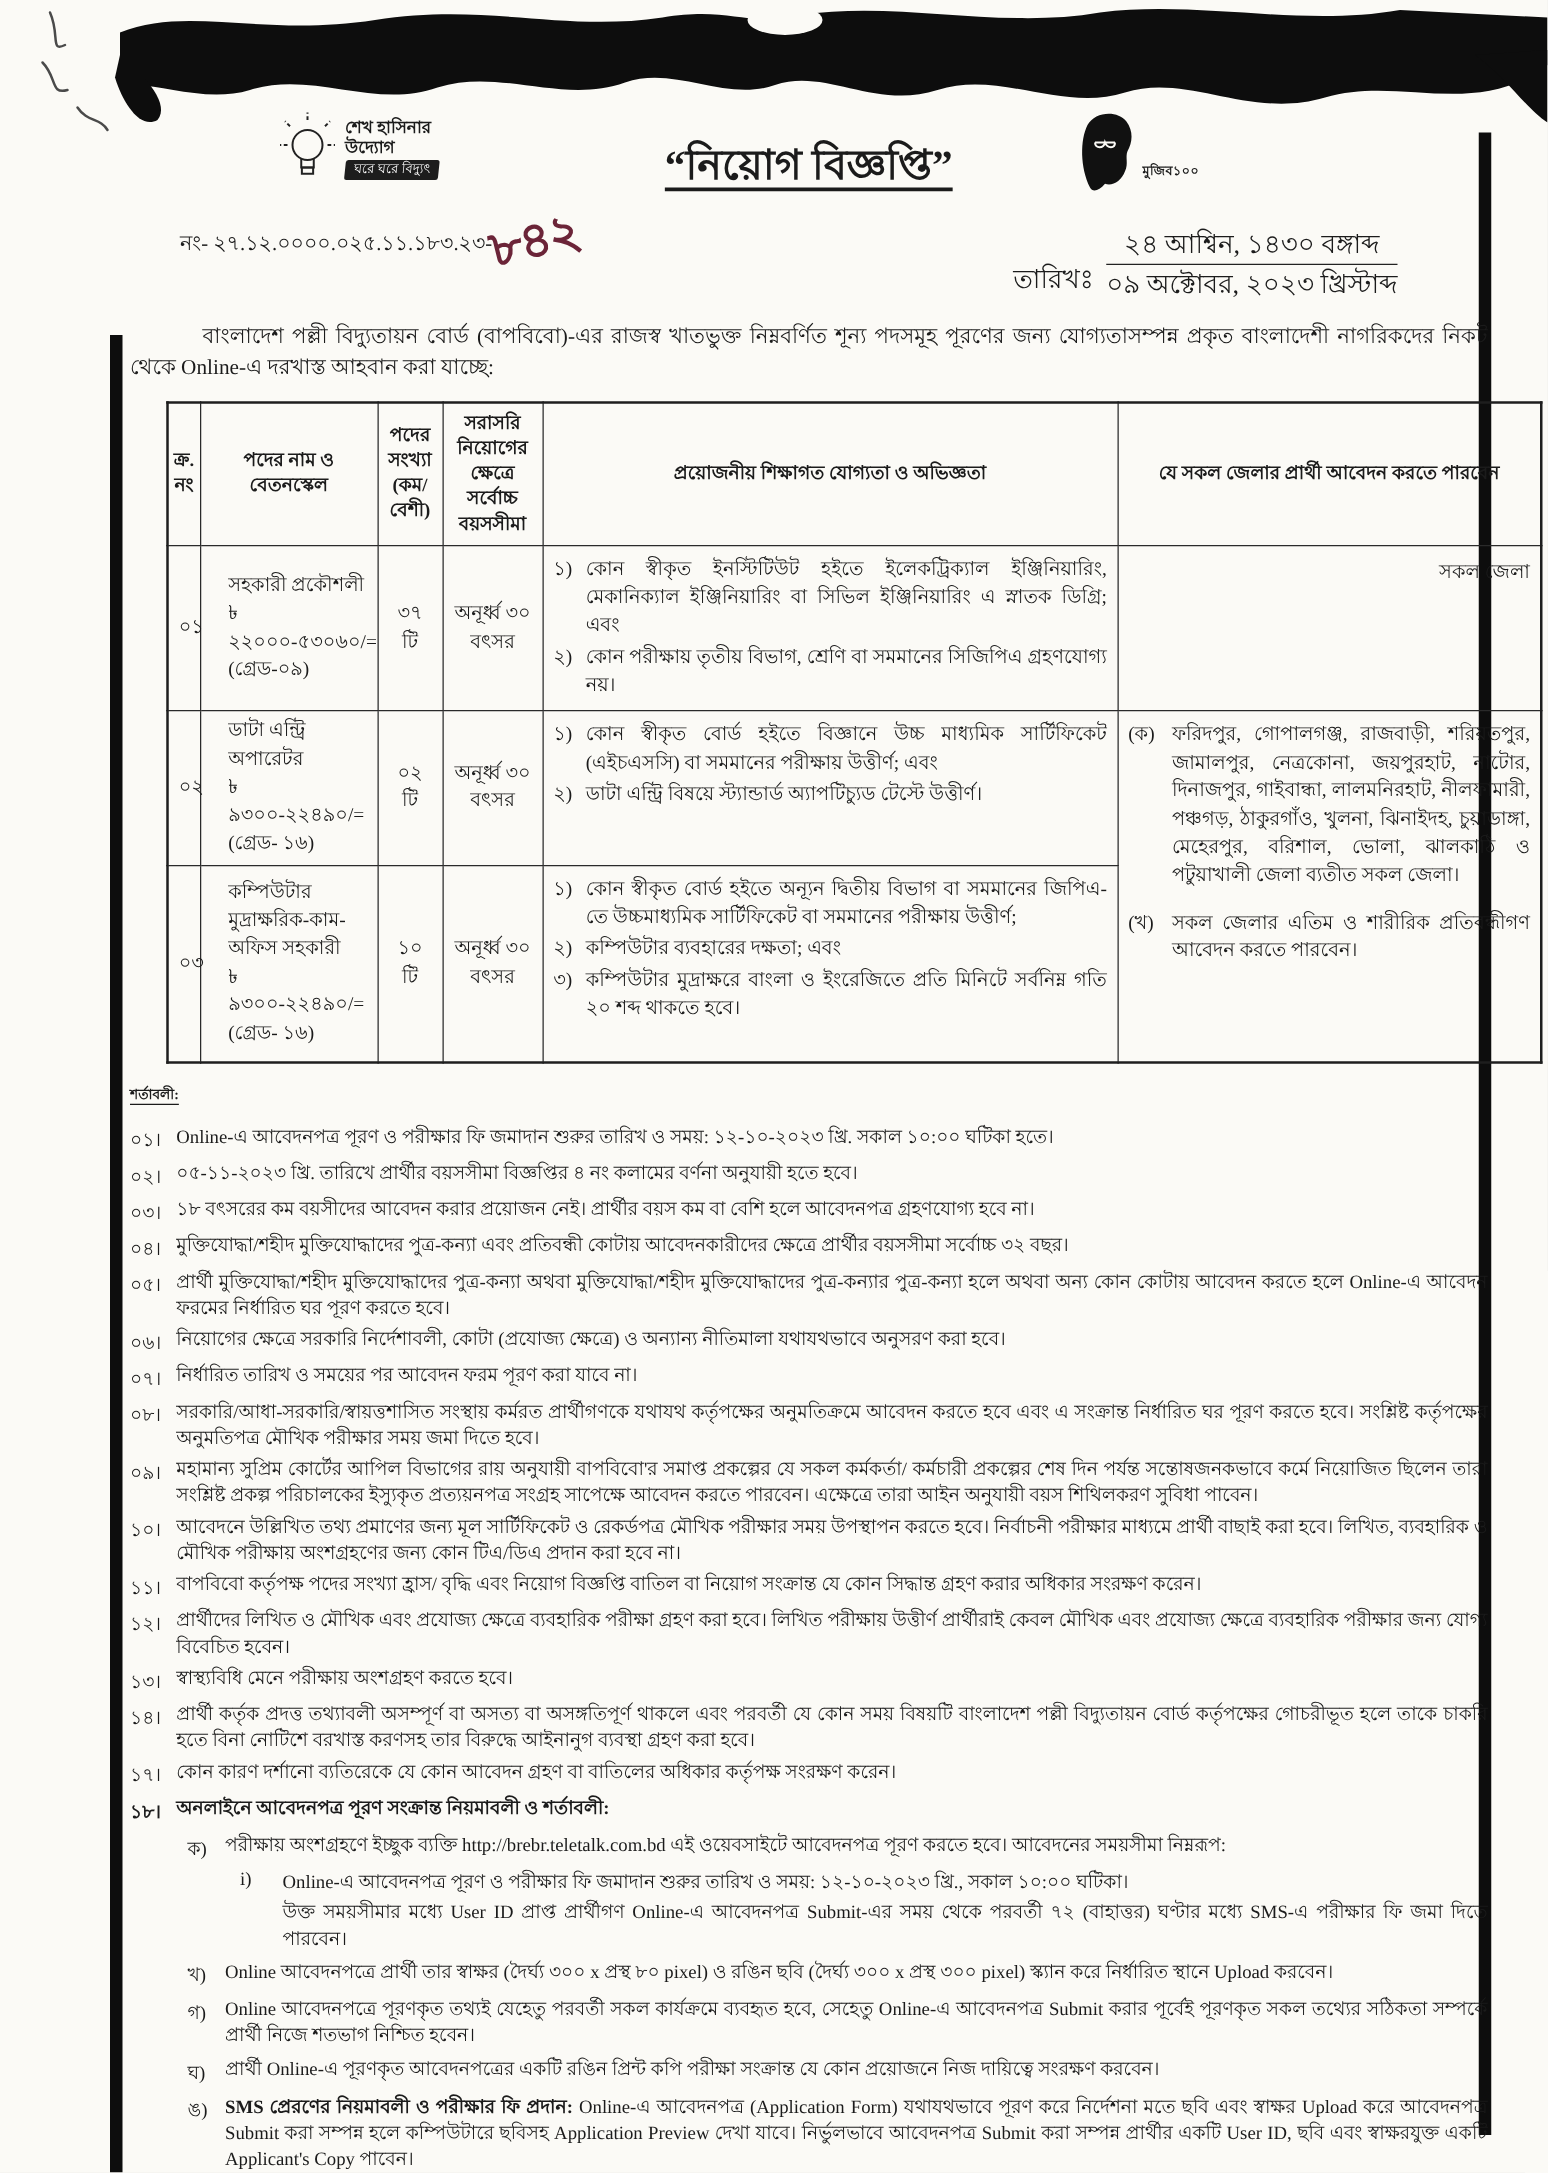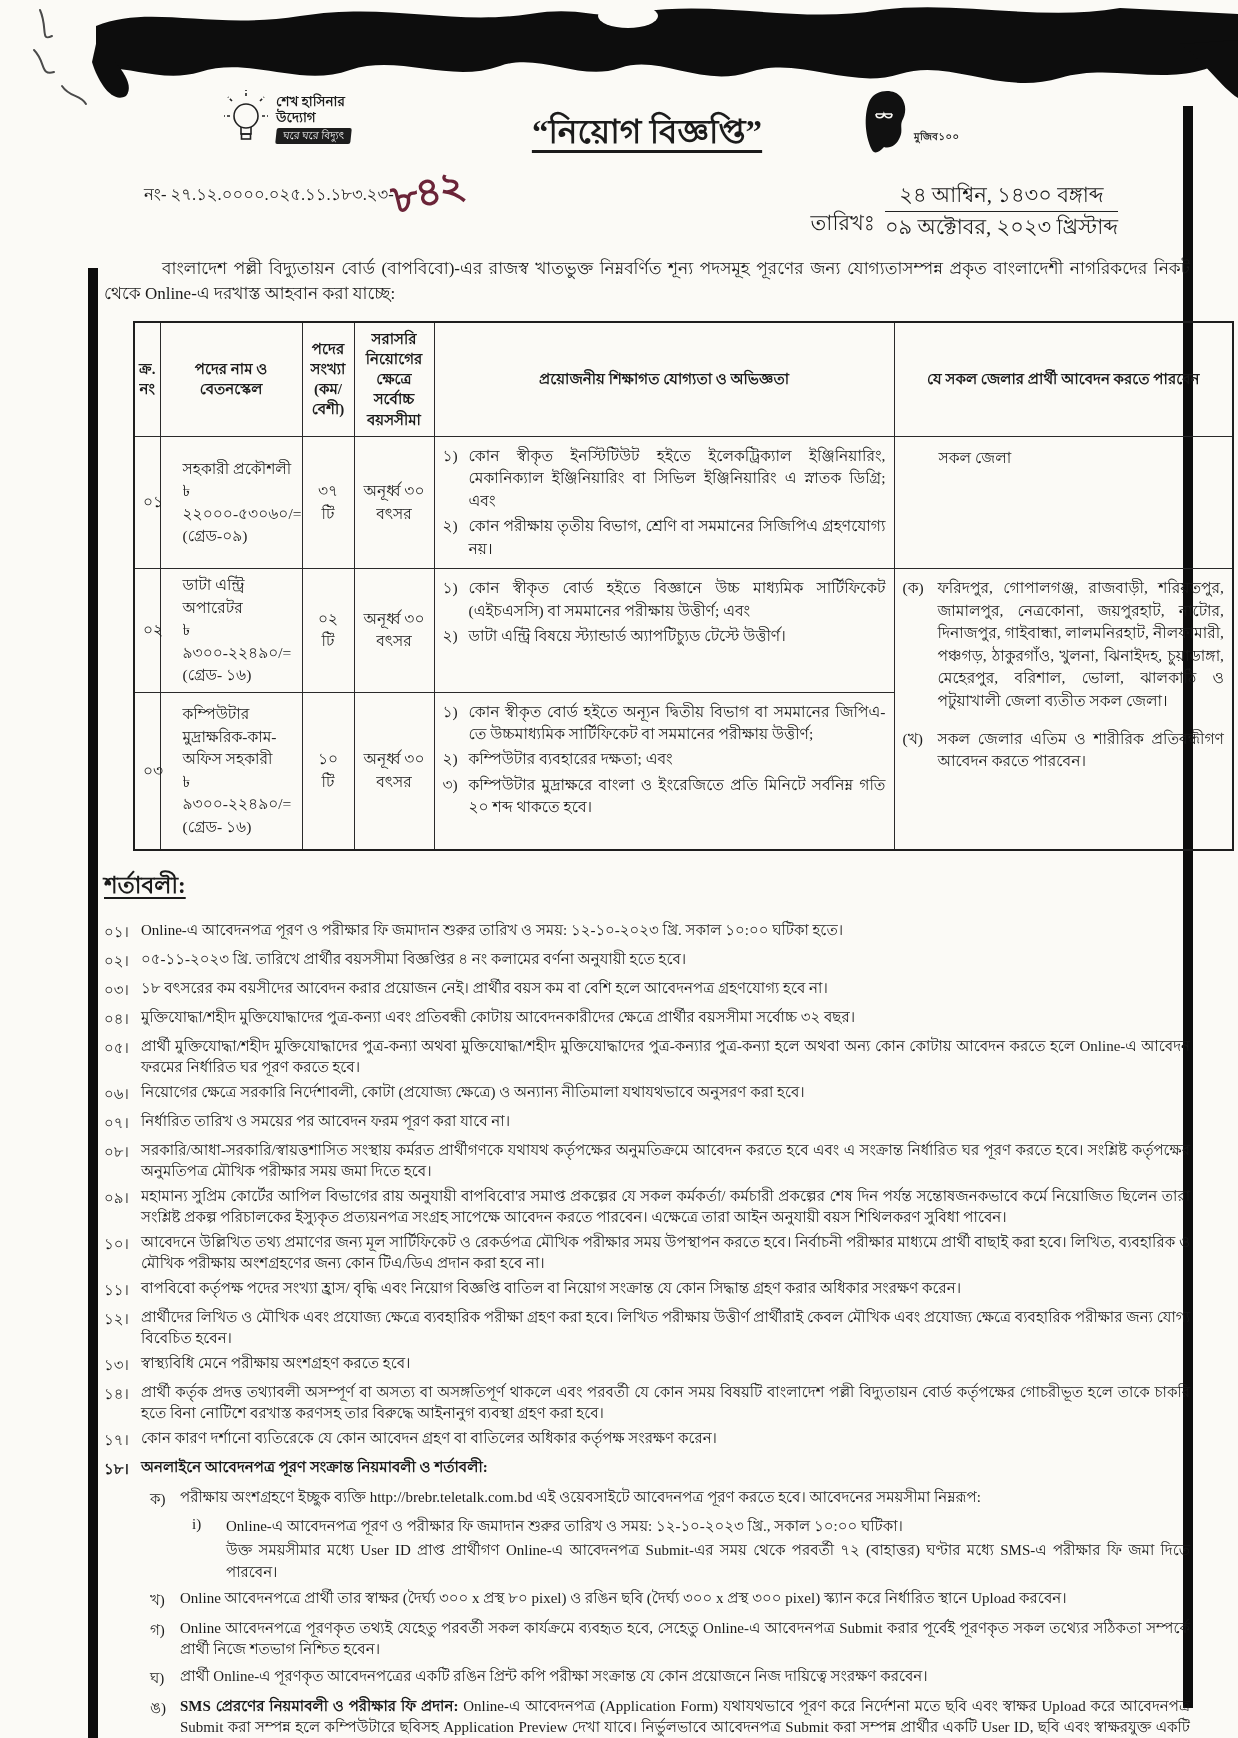--- a/index.html
+++ b/index.html
@@ -43,32 +43,32 @@
   
   table.jobtable{border-collapse:collapse;margin-left:29px;margin-top:14px;width:1099px;
     border:2.5px solid #1e1e1e;table-layout:fixed;}
   .jobtable th,.jobtable td{border:1.6px solid #2a2a2a;}
   .jobtable th{font-size:15px;font-weight:bold;text-align:center;padding:6px 3px;line-height:1.35;height:88px;}
   .jobtable td{font-size:15.5px;padding:5px 8px;vertical-align:middle;line-height:1.45;}
   td.c-sl{text-align:center;}
   td.c-post{text-align:left;padding-left:22px;}
   td.c-count,td.c-age{text-align:center;}
   td.c-qual{vertical-align:top;padding-top:8px;}
-  td.c-dist{vertical-align:top;text-align:left;padding-top:10px;padding-left:44px;}
+  td.c-dist{vertical-align:top;text-align:right;padding-top:10px;padding-left:44px;}
   td.c-dist-merged{vertical-align:top;padding-top:8px;}
   .q{display:flex;gap:6px;margin-bottom:3px;}
   .qn{flex:none;width:20px;}
   .qt{flex:1;text-align:justify;}
   .dk{display:flex;gap:7px;}
   .dkl{flex:none;width:28px;}
   .dkt{flex:1;text-align:justify;}
   .dk+.dk{margin-top:16px;}
   
   .conditions{margin-top:16px;font-size:15px;}
-  .c-heading{font-size:23px;font-weight:bold;text-decoration:underline;text-underline-offset:4px;margin-bottom:14px;}
+  .c-heading{font-size:11px;font-weight:bold;text-decoration:underline;text-underline-offset:4px;margin-bottom:14px;}
   .cond{display:flex;margin-top:4px;}
   .cn{flex:none;width:37px;}
   .ct{flex:1;text-align:justify;line-height:1.4;}
   .cond.bold18 .ct,.cond.bold18 .cn{font-weight:bold;}
   .sub{display:flex;margin-left:46px;margin-top:5px;}
   .sl{flex:none;width:30px;}
   .st{flex:1;text-align:justify;line-height:1.42;}
   .roman{display:flex;margin-left:88px;margin-top:4px;}
   .rl{flex:none;width:34px;}
   .rt{flex:1;text-align:justify;line-height:1.42;}

